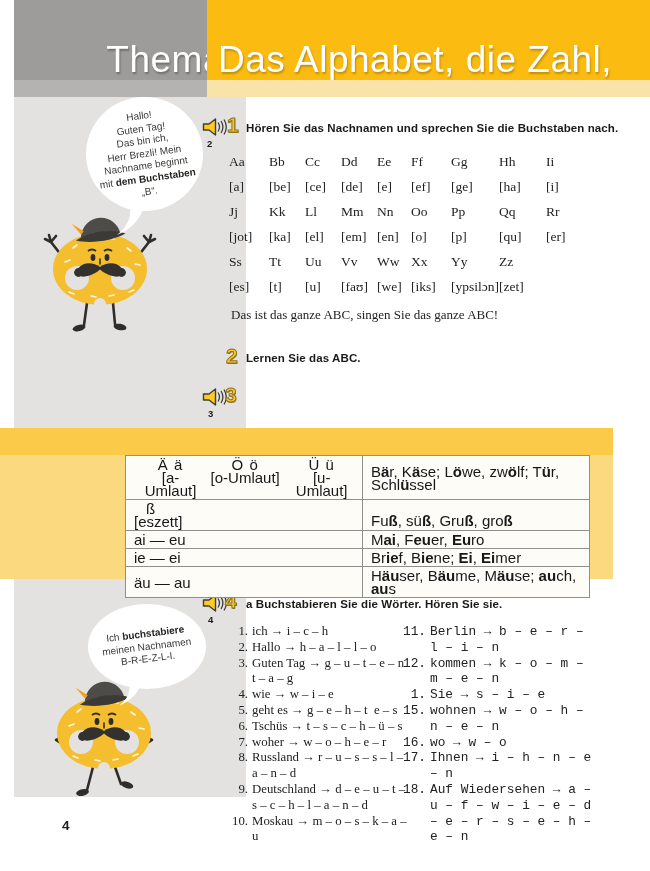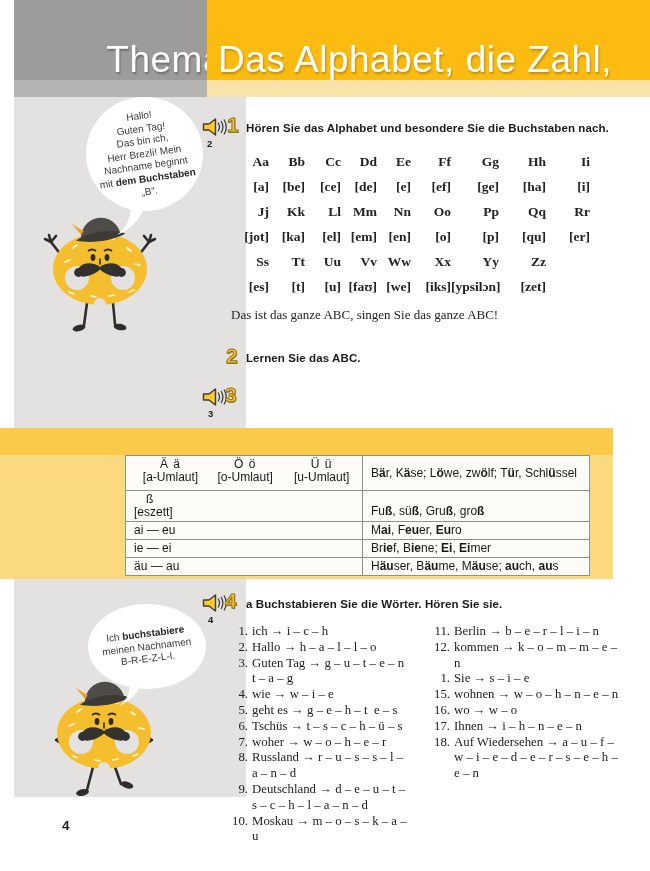--- a/index.html
+++ b/index.html
@@ -37,46 +37,46 @@
   .exnum{position:absolute;font-size:21px;line-height:21px;font-weight:bold;color:var(--accent-number);
     -webkit-text-stroke:1px #8A7524;text-shadow:.5px 1px 0 #8A7524;}
   .instr{position:absolute;font-size:11.5px;line-height:15px;font-weight:bold;color:var(--ink);letter-spacing:.1px;}
   .audio{position:absolute;width:26px;height:20px;}
   .track{position:absolute;font-size:9.5px;font-weight:bold;color:var(--ink);}
 
   
   .alpha-grid{position:absolute;left:229px;top:149px;display:grid;
     grid-template-columns:40px 36px 36px 36px 34px 40px 48px 47px 44px;
     font-family:"Liberation Serif",serif;font-size:13.5px;color:#222;}
-  .acell{line-height:25px;text-align:right;white-space:nowrap;font-weight:bold;}
+  .acell{line-height:25px;text-align:left;white-space:nowrap;}
   .serifline{position:absolute;font-family:"Liberation Serif",serif;font-size:13px;color:#222;}
 
   
   .yellow-band{position:absolute;left:0;top:428px;width:613px;height:151px;background:var(--band-body);z-index:2;}
   .yellow-band-top{position:absolute;left:0;top:0;width:613px;height:27px;background:var(--band-top);}
   .lt{position:absolute;left:125px;top:27px;width:465px;background:var(--table-bg);
-    border:1px solid var(--table-border);box-sizing:border-box;font-size:12px;line-height:13px;color:#181818;}
+    border:1px solid var(--table-border);box-sizing:border-box;font-size:15px;line-height:13px;color:#181818;}
   .lt-row{display:flex;border-top:1px solid var(--table-border);}
   .lt-row:first-child{border-top:none;}
   .lt-left{width:237px;border-right:1px solid var(--table-border);box-sizing:border-box;padding:2px 6px 2px 8px;}
   .lt-right{flex:1;padding:2px 6px 2px 8px;display:flex;align-items:center;}
   .lt-row.r1{min-height:34px;} .lt-row.r2{min-height:29px;}
   .lt-row.r3,.lt-row.r4,.lt-row.r5{min-height:17px;}
   .lt-row.r3 .lt-left,.lt-row.r4 .lt-left,.lt-row.r5 .lt-left{display:flex;align-items:center;}
   .lt-row.r2 .lt-right{align-items:flex-end;padding-bottom:3px;}
   .pairs{display:flex;gap:6px;padding-left:4px;text-align:center;}
   .pair{display:flex;flex-direction:column;}
   .pair span:first-child{letter-spacing:1px;}
   .pair:nth-child(1){width:72px;} .pair:nth-child(2){width:80px;} .pair:nth-child(3){width:76px;}
   .eszett-sym{padding-left:12px;}
 
   
   .sp-list{position:absolute;top:624px;font-family:"Liberation Serif",serif;font-size:12.8px;
     line-height:15.8px;color:#222;}
-  .sp-left{left:221px;width:186px;} .sp-right{left:423px;width:196px;}
+  .sp-left{left:221px;width:186px;} .sp-right{left:399px;width:196px;font-family:Liberation Mono, monospace;}
   .sp-item{display:flex;}
   .sp-num{width:27px;text-align:right;flex:0 0 27px;margin-right:4px;}
   .sp-text{flex:1;}
 
   .page-num{position:absolute;left:62px;top:818px;font-size:13.5px;font-weight:bold;color:#222;}
   svg{display:block;}
   b{font-weight:bold;}
 </style>
 </head>
 <body>
@@ -154,21 +154,21 @@
       <path d="M45,23 L34,14 L42,26 Z" fill="#F0A11C"></path>
     </g>
   </svg>
 
   <svg class="audio" style="left:202px;top:117px" viewBox="0 0 26 20">
     <path d="M1.5,7 L7,7 L13.5,2 L13.5,18 L7,13 L1.5,13 Z" fill="#FFCB21" stroke="#3E3C38" stroke-width="1.4" stroke-linejoin="round"></path>
     <path d="M16,5.5 Q19,10 16,14.5 M19,4 Q22.8,10 19,16 M22,2.5 Q26.6,10 22,17.5" stroke="#3E3C38" stroke-width="1.3" fill="none"></path>
   </svg>
   <span class="track" style="left:207px;top:138px">2</span>
   <span class="exnum" style="left:227px;top:114px">1</span>
-  <div class="instr" style="left:246px;top:121px;width:400px">Hören Sie das Alphabet und besondere Sie die Buchstaben nach.</div>
+  <div class="instr" style="left:246px;top:121px;width:400px">Hören Sie das Nachnamen und sprechen Sie die Buchstaben nach.</div>
 
   <div class="alpha-grid">
       <span class="acell">Aa</span>
       <span class="acell">Bb</span>
       <span class="acell">Cc</span>
       <span class="acell">Dd</span>
       <span class="acell">Ee</span>
       <span class="acell">Ff</span>
       <span class="acell">Gg</span>
       <span class="acell">Hh</span>

